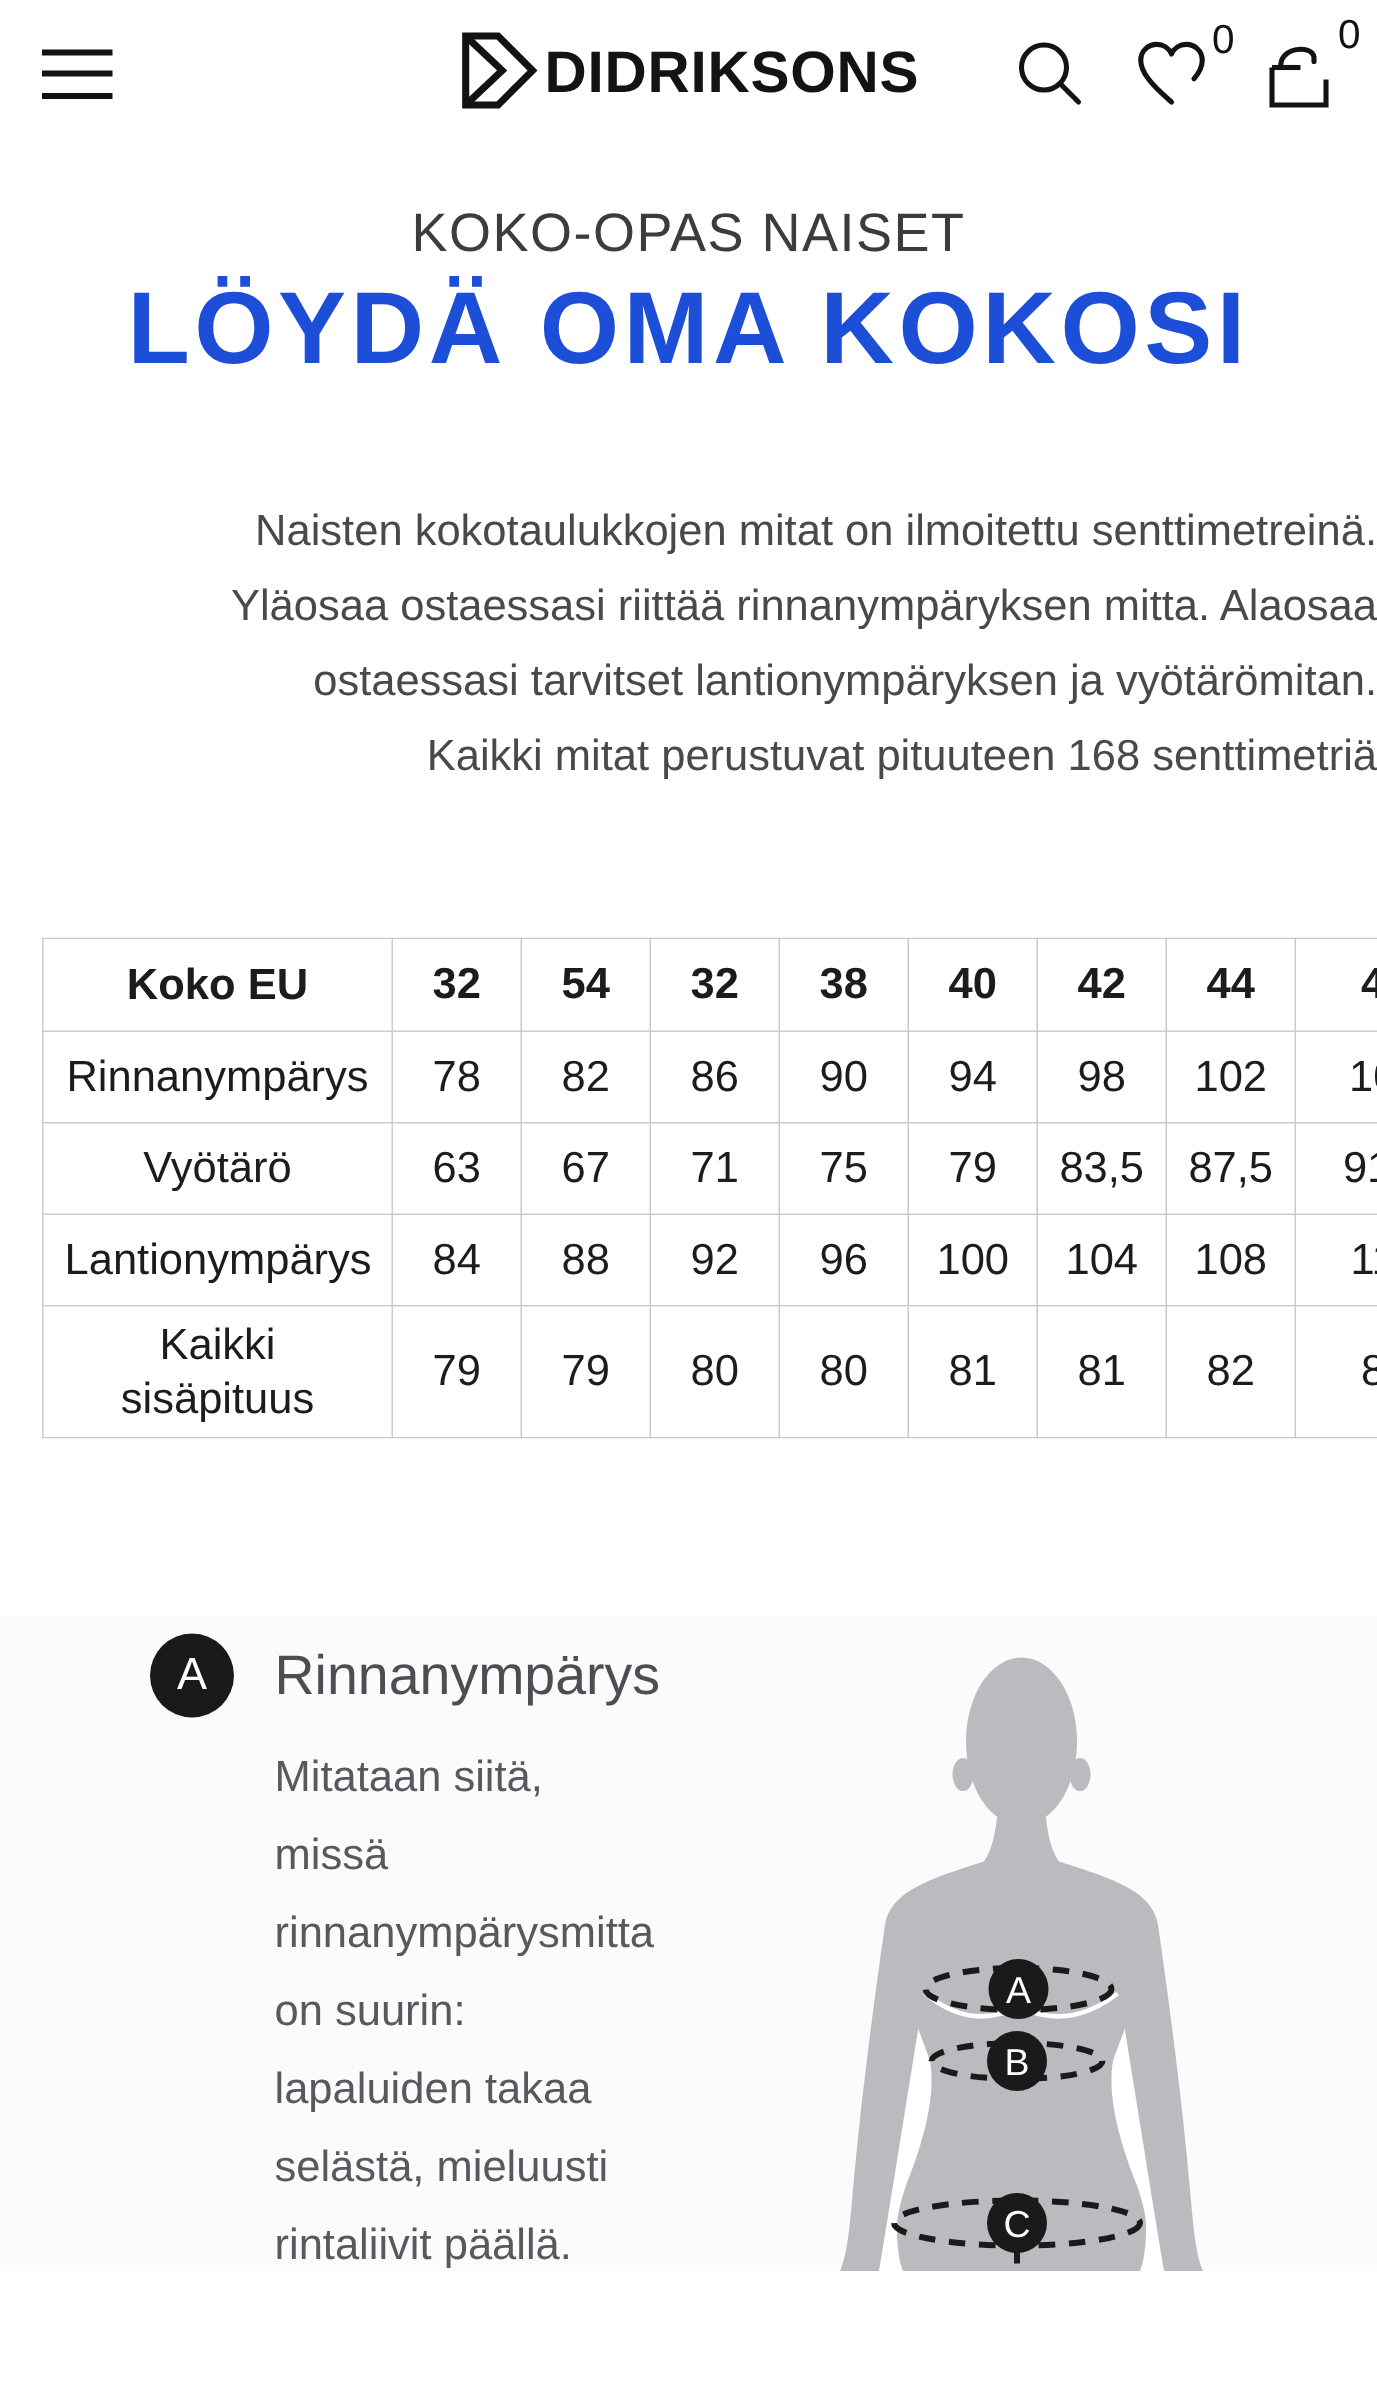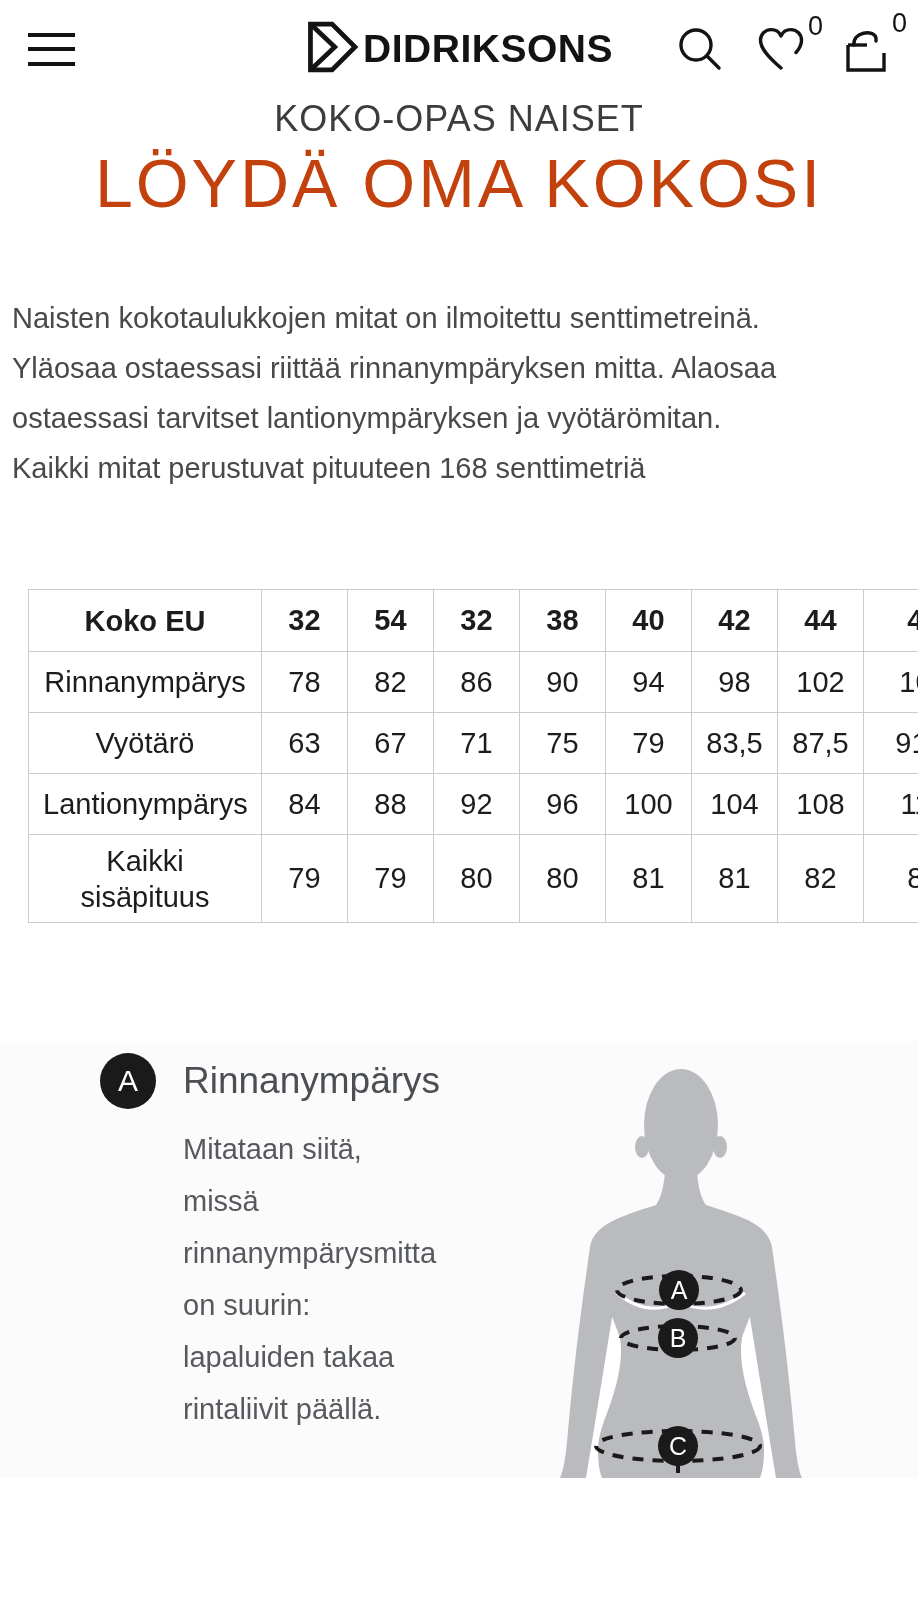--- a/index.html
+++ b/index.html
@@ -28,30 +28,30 @@
   .brand-text { font-size:39px; font-weight:700; letter-spacing:0.5px; white-space:nowrap; }
   .header-actions { margin-left:auto; display:flex; align-items:center; gap:34px; }
   .icon-btn { position:relative; background:none; border:none; padding:0; cursor:pointer; display:block; }
   .icon-btn svg { display:block; }
   .count {
     position:absolute; top:-14px; right:-17px;
     font-size:27px; font-weight:400; color:#131313; line-height:1;
   }
 
   
-  .title-block { text-align:center; }
+  .title-block { text-align:center; margin-top:36px; }
   .subtitle { font-size:36px; font-weight:400; color:#3c3c3c; letter-spacing:1px; }
   .main-heading {
-    margin:8px 0 0; font-size:68px; font-weight:400;
-    color:#c2410c; letter-spacing:3px; line-height:1.05;
+    margin:8px 0 0; font-size:68px; font-weight:700;
+    color:#1d4ed8; letter-spacing:3px; line-height:1.05;
   }
 
   
   .intro {
-    margin-top:74px; text-align:left;
+    margin-top:74px; text-align:right;
     font-size:29px; line-height:50px; color:#494949;padding-left:12px;
   }
   .intro-line { display:block; }
 
   
   .table-wrap { margin-top:96px; width:918px; overflow:hidden; }
   table.size-table {
     border-collapse:collapse; table-layout:fixed;
     margin-left:28px; width:955px; font-size:29px; color:#1c1c1c;
   }
@@ -220,20 +220,21 @@
     <div class="badge-row">
       <span class="marker-badge">A</span>
       <h2 class="measure-heading">Rinnanympärys</h2>
     </div>
     <div class="measure-body">
         <div>Mitataan siitä,</div>
         <div>missä</div>
         <div>rinnanympärysmitta</div>
         <div>on suurin:</div>
         <div>lapaluiden takaa</div>
+        <div>selästä, mieluusti</div>
         <div>rintaliivit päällä.</div>
       </div>
   </div>
 
   <div class="figure-box">
     <svg width="398" height="437" viewBox="0 0 398 437">
 
       <ellipse cx="161" cy="84" rx="37" ry="56" fill="#b9bbbe"></ellipse>
       <ellipse cx="122" cy="106" rx="7" ry="11" fill="#b9bbbe"></ellipse>
       <ellipse cx="200" cy="106" rx="7" ry="11" fill="#b9bbbe"></ellipse>

